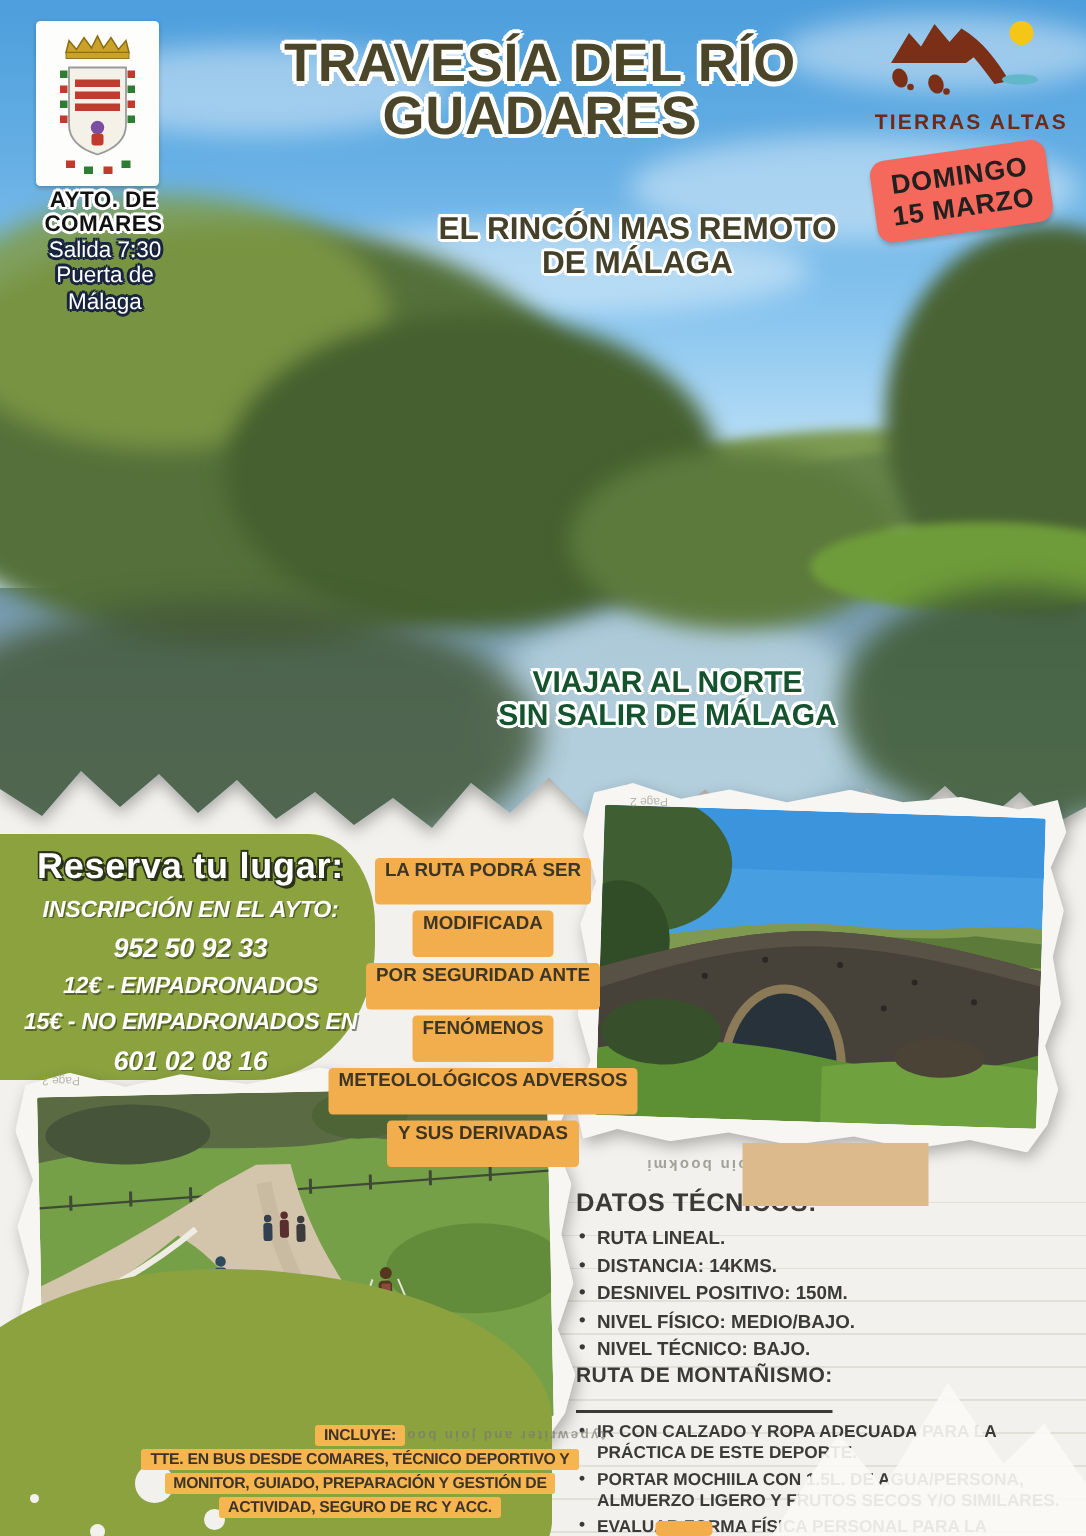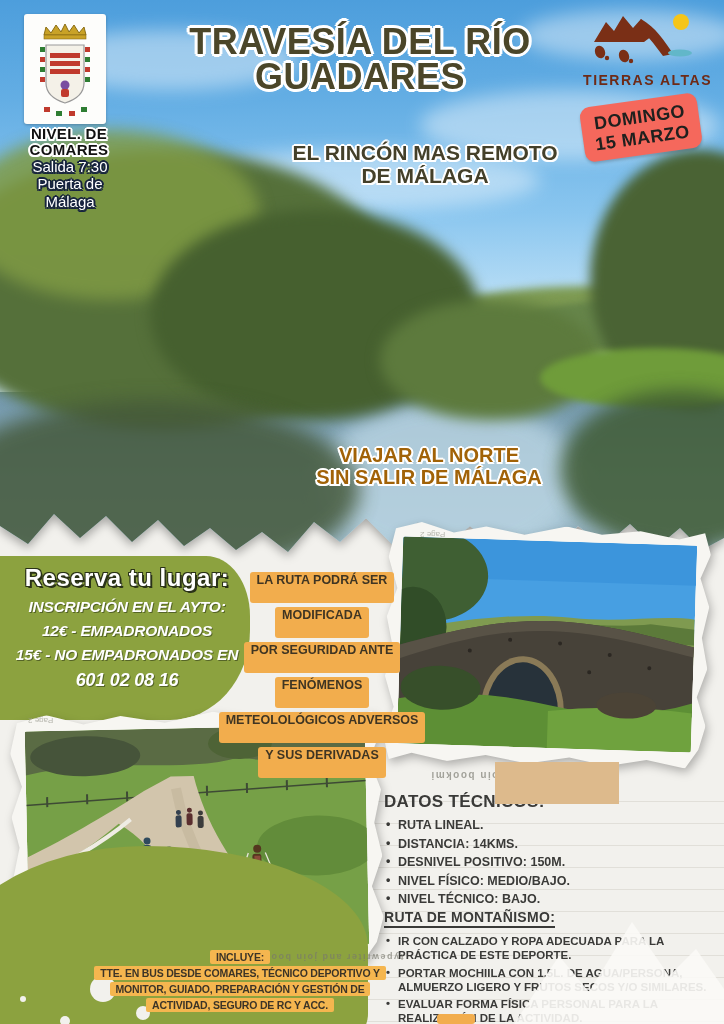--- a/index.html
+++ b/index.html
@@ -42,21 +42,21 @@
   .org-name{left:14px;top:126px;width:110px;text-align:center;font-weight:800;font-size:15px;
     color:#111;line-height:1.05;letter-spacing:.3px;}
   .departure{left:10px;top:158px;width:120px;text-align:center;font-weight:400;font-size:15px;
     color:#fff;line-height:1.15;}
 
   
   #title{left:150px;top:24px;width:420px;text-align:center;color:#4b4629;
     font-weight:800;font-size:36px;line-height:.98;letter-spacing:.5px;}
   #subtitle{left:270px;top:142px;width:310px;text-align:center;color:#44402a;
     font-weight:800;font-size:21px;line-height:1.08;}
-  #tagline{left:274px;top:444px;width:310px;text-align:center;color:#a16207;
+  #tagline{left:290px;top:444px;width:310px;text-align:center;color:#14532d;
     font-weight:800;font-size:20px;line-height:1.12;}
 
   
   #brand{left:572px;top:8px;width:140px;text-align:center;}
   #brand-name{margin-top:2px;font-weight:800;font-size:14px;color:#6e2a16;letter-spacing:1.5px;text-align:right;}
   #date-badge{left:582px;top:100px;width:118px;padding:7px 6px;background:#f5685c;
     border-radius:10px;transform:rotate(-8deg);text-align:center;
     font-weight:800;font-size:18px;line-height:1.15;color:#20201e;letter-spacing:.5px;
     box-shadow:0 2px 3px rgba(0,0,0,.2);}
 
@@ -90,21 +90,21 @@
   #ruled{left:366px;top:780px;width:358px;height:244px;
     background:repeating-linear-gradient(to bottom,transparent 0,transparent 21px,#dedcd5 21px,#dedcd5 22px);
     opacity:.85;}
   #datos{left:384px;top:792px;width:330px;color:#3a3a38;}
   #datos .heading{font-weight:800;font-size:17px;letter-spacing:.3px;}
   #datos ul,#ruta ul{margin:6px 0 0 0;padding:0 0 0 14px;list-style:none;}
   #datos li{font-weight:700;font-size:12.5px;margin-bottom:4.5px;position:relative;}
   #datos li::before,#ruta li::before{content:"•";position:absolute;left:-12px;top:-1px;}
   #ruta{left:384px;top:908px;width:336px;color:#3a3a38;}
   #ruta .heading{font-weight:800;font-size:14px;letter-spacing:.3px;display:inline-block;
-    border-bottom:2px solid #3a3a38;padding-bottom:1px;}
+    border-bottom:2px solid #3a3a38;padding-bottom:16px;}
   #ruta li{font-weight:700;font-size:11.5px;line-height:1.22;margin-bottom:3.5px;position:relative;}
 
   
   #incluye{left:60px;top:950px;width:360px;display:flex;flex-direction:column;align-items:center;gap:2px;z-index:7;}
   #incluye span{background:#f5b64f;color:#3c3427;font-weight:800;font-size:10.5px;
     padding:1px 6px;border-radius:2px;white-space:nowrap;letter-spacing:-.2px;}
 
   
   #green-blob{left:-60px;top:846px;width:428px;height:240px;background:#8ca23f;
     border-radius:48% 52% 42% 0 / 55% 42% 30% 0;z-index:3;}
@@ -172,21 +172,21 @@
         <rect x="53" y="36" width="5" height="5" fill="#2e7d32"></rect>
       <rect x="53" y="46" width="5" height="5" fill="#c03a2d"></rect>
         <rect x="53" y="56" width="5" height="5" fill="#2e7d32"></rect>
       <rect x="12" y="86" width="6" height="5" fill="#c03a2d"></rect>
         <rect x="24" y="90" width="6" height="5" fill="#2e7d32"></rect>
       <rect x="37" y="90" width="6" height="5" fill="#c03a2d"></rect>
         <rect x="49" y="86" width="6" height="5" fill="#2e7d32"></rect>
     </svg>
   </div>
   <div class="abs org-name ow">
-    <div>NIVEL. DE</div>
+    <div>AYTO. DE</div>
     <div>COMARES</div>
   </div>
   <div class="abs departure od">
     <div>Salida 7:30</div>
     <div>Puerta de</div>
     <div>Málaga</div>
   </div>
 
   <div class="abs ow-lg" id="title">
     <div>TRAVESÍA DEL RÍO</div>
@@ -218,20 +218,21 @@
   </div>
 
   <div class="abs ow" id="tagline">
     <div>VIAJAR AL NORTE</div>
     <div>SIN SALIR DE MÁLAGA</div>
   </div>
 
   <div class="abs" id="reserva">
     <div class="rtitle">Reserva tu lugar:</div>
     <div class="rline">INSCRIPCIÓN EN EL AYTO:</div>
+    <div class="rline phone">952 50 92 33</div>
     <div class="rline">12€ - EMPADRONADOS</div>
     <div class="rline">15€ - NO EMPADRONADOS EN</div>
     <div class="rline phone">601 02 08 16</div>
   </div>
 
   <div class="abs" id="notice">
     <span class="nline">LA RUTA PODRÁ SER</span>
     <span class="nline">MODIFICADA</span>
     <span class="nline">POR SEGURIDAD ANTE</span>
     <span class="nline">FENÓMENOS</span>

